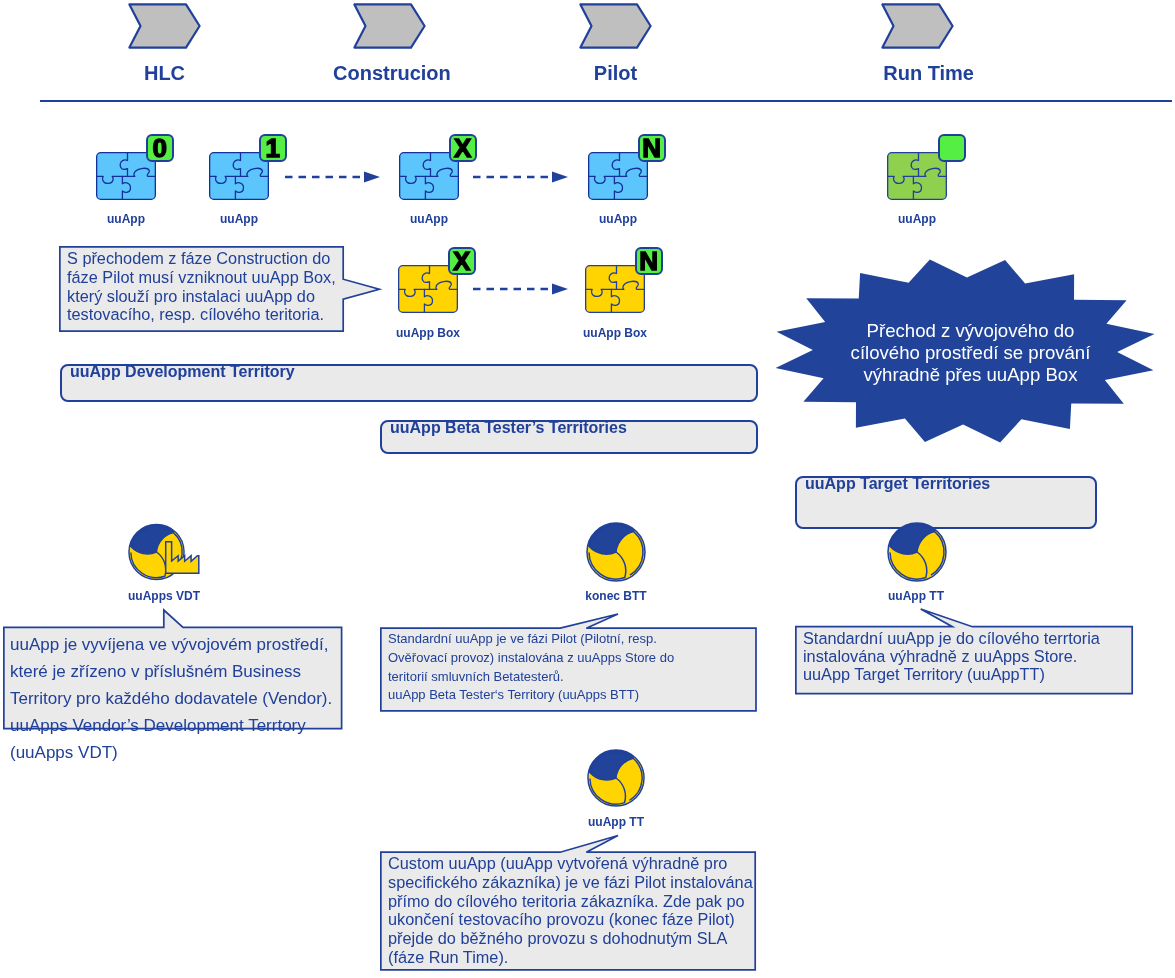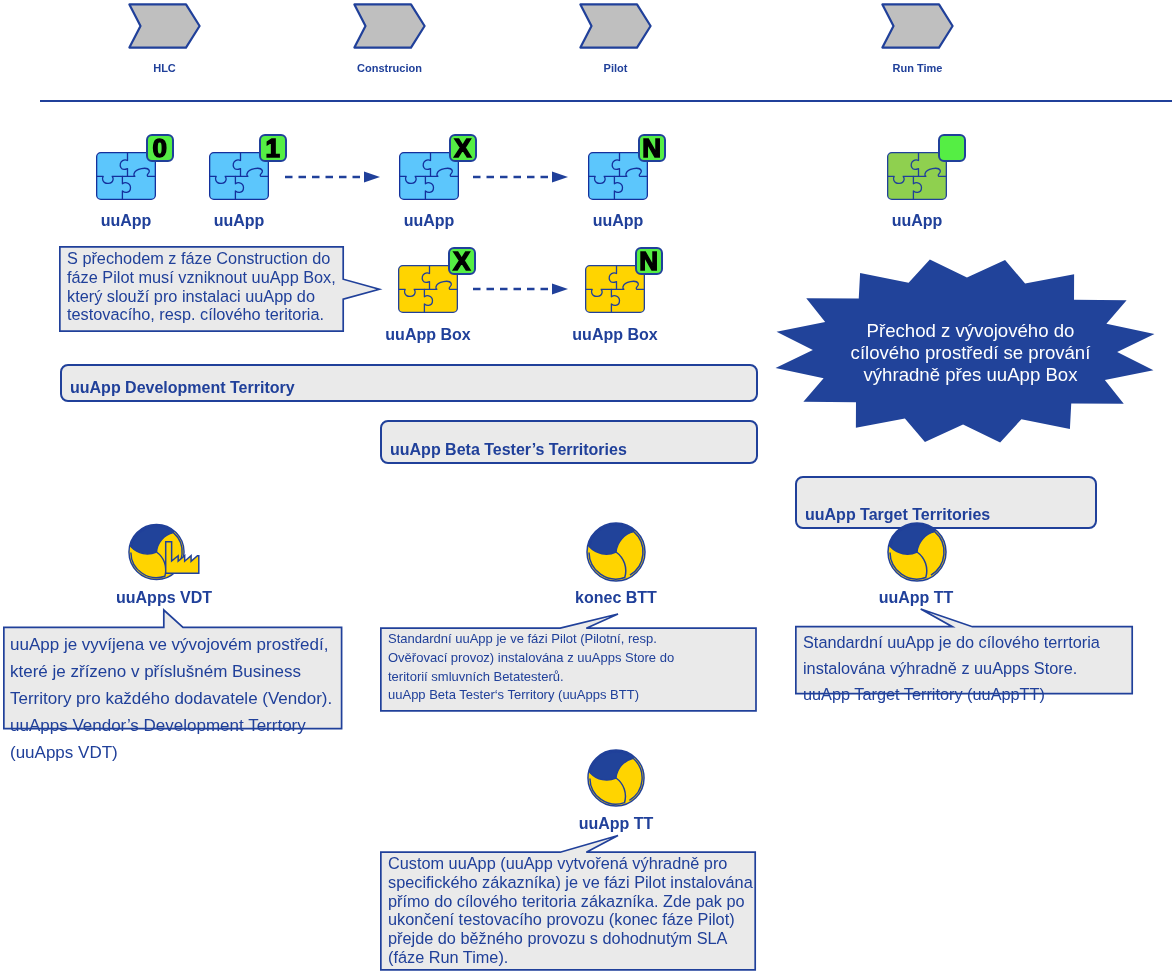--- a/index.html
+++ b/index.html
@@ -1,24 +1,24 @@
 <!DOCTYPE html>
 <html><head>
 <meta charset="utf-8">
 <title>uuApp Lifecycle Diagram</title>
 <style>
   html,body{margin:0;padding:0;background:#ffffff;}
   body{width:1175px;height:978px;position:relative;overflow:hidden;
        font-family:"Liberation Sans", sans-serif;}
   .abs{position:absolute;}
   svg{display:block;overflow:visible;}
-  .phase-label{color:#20409A;font-weight:bold;font-size:11px;text-align:center;}
-  .icon-label{color:#20409A;font-weight:bold;font-size:16px;text-align:center;white-space:nowrap;}
+  .phase-label{color:#20409A;font-weight:bold;font-size:20px;text-align:center;}
+  .icon-label{color:#20409A;font-weight:bold;font-size:12px;text-align:center;white-space:nowrap;}
   .bar{box-sizing:border-box;background:#EAEAEA;border:2.2px solid #20409A;border-radius:8px;
-       color:#20409A;font-weight:bold;font-size:16px;display:flex;align-items:flex-end;}
+       color:#20409A;font-weight:bold;font-size:16px;display:flex;align-items:flex-start;}
   .bar span{padding-left:8px;position:relative;top:-3px;}
   .badge{box-sizing:border-box;background:#55EE44;border:2px solid #20409A;border-radius:6px;
        display:flex;align-items:center;justify-content:center;color:#000;font-weight:bold;
        -webkit-text-stroke:1.4px #000;line-height:1;}
 </style>
 </head>
 <body>
 
 <div class="abs" style="left:128px;top:3px;">
   <svg width="73" height="46" viewBox="0 0 73 46">
@@ -39,21 +39,21 @@
       <path d="M1.4,1.4 H58 L71.6,23 L58,44.6 H1.4 L12.5,23 Z" fill="#BFBFBF" stroke="#20409A" stroke-width="2.2" stroke-linejoin="round"></path>
     </svg>
 </div>
 <div class="abs phase-label" style="left:559px;top:62px;width:113px;text-align:center;">Pilot</div>
 
 <div class="abs" style="left:881px;top:3px;">
   <svg width="73" height="46" viewBox="0 0 73 46">
       <path d="M1.4,1.4 H58 L71.6,23 L58,44.6 H1.4 L12.5,23 Z" fill="#BFBFBF" stroke="#20409A" stroke-width="2.2" stroke-linejoin="round"></path>
     </svg>
 </div>
-<div class="abs phase-label" style="left:861px;top:62px;width:113px;">Run Time</div>
+<div class="abs phase-label" style="left:861px;top:62px;width:113px;text-align:right;">Run Time</div>
 
 <div class="abs" style="left:40px;top:100px;width:1132px;height:2px;background:#20409A;"></div>
 
 <svg width="0" height="0" style="position:absolute" aria-hidden="true">
  <defs>
   <g id="puzzle">
     <rect x="0.65" y="0.65" width="58.7" height="46.7" rx="4.2" ry="4.2"></rect>
     <g fill="none">
       <path d="M31.5,0.65 V8.5 C31.5,8.5 29.0,7.2 26.6,8.6 C24.2,10.0 23.6,13.2 24.8,15.5 C26.0,17.8 29.0,17.6 31.5,16.6 V24.3"></path>
       <path d="M0.65,24.3 H7.2 C7.2,24.3 6.0,26.0 6.8,28.2 C7.6,30.4 10.0,31.5 12.2,31.4 C14.4,31.3 16.7,29.9 17.1,27.6 C17.4,25.9 16.2,24.3 16.2,24.3 H31.5"></path>
@@ -173,21 +173,21 @@
    <path fill="#21439A" d="M 226.5,2.0 L 246.0,24.8 L 293.7,15.9 L 293.6,40.6 L 344.8,41.2 L 325.1,64.0 L 371.9,74.0 L 335.6,91.4 L 370.9,109.3 L 323.6,118.7 L 342.0,141.8 L 290.9,141.7 L 289.6,166.4 L 242.4,156.9 L 221.7,179.5 L 185.6,162.0 L 148.5,179.0 L 129.0,156.2 L 81.3,165.1 L 81.4,140.4 L 30.2,139.8 L 49.9,117.0 L 3.1,107.0 L 39.4,89.6 L 4.1,71.7 L 51.4,62.3 L 33.0,39.2 L 84.1,39.3 L 85.4,14.6 L 132.6,24.1 L 153.3,1.5 L 189.4,19.0 Z"></path>
   </svg>
 </div>
 <div class="abs" style="left:820px;top:320px;width:301px;color:#ffffff;font-size:18.6px;font-weight:normal;line-height:22px;text-align:center;white-space:pre-line;">Přechod z vývojového do
 cílového prostředí se prování
 výhradně přes uuApp Box</div>
 
 <div class="abs bar" style="left:60px;top:364px;width:698px;height:38px;">
   <span>uuApp Development Territory</span>
 </div>
-<div class="abs bar" style="left:380px;top:420px;width:378px;height:44px;">
+<div class="abs bar" style="left:380px;top:420px;width:378px;height:34px;">
   <span>uuApp Beta Tester’s Territories</span>
 </div>
 <div class="abs bar" style="left:795px;top:476px;width:302px;height:53px;">
   <span>uuApp Target Territories</span>
 </div>
 
 <div class="abs" style="left:128px;top:523px;">
   <svg width="57" height="58" viewBox="0 0 60 60">
       <use href="#globe"></use>
     </svg>
@@ -239,21 +239,21 @@
 <div class="abs" style="left:388px;top:630px;width:372px;color:#20409A;font-size:13px;line-height:18.75px;white-space:pre-line;">Standardní uuApp je ve fázi Pilot (Pilotní, resp.
 Ověřovací provoz) instalována z uuApps Store do
 teritorií smluvních Betatesterů.
 uuApp Beta Tester‘s Territory (uuApps BTT)</div>
 
 <div class="abs" style="left:795px;top:607px;">
   <svg width="340" height="89" viewBox="0 0 340 89">
     <path fill="#EAEAEA" stroke="#20409A" stroke-width="1.7" stroke-linejoin="miter" d="M0.85,19.7 H157.4 L125.7,2.0 L177.4,19.7 H337.2 V86.6 H0.85 Z"></path>
   </svg>
 </div>
-<div class="abs" style="left:803px;top:629px;width:330px;color:#20409A;font-size:16.3px;line-height:26px;white-space:pre-line;">Standardní uuApp je do cílového terrtoria
+<div class="abs" style="left:803px;top:629px;width:330px;color:#20409A;font-size:16.3px;line-height:18px;white-space:pre-line;">Standardní uuApp je do cílového terrtoria
 instalována výhradně z uuApps Store.
 uuApp Target Territory (uuAppTT)</div>
 
 <div class="abs" style="left:380px;top:834px;">
   <svg width="378" height="138" viewBox="0 0 378 138">
     <path fill="#EAEAEA" stroke="#20409A" stroke-width="1.7" stroke-linejoin="miter" d="M0.85,18.2 H180.2 L238.0,1.5 L206.3,18.2 H375.2 V135.8 H0.85 Z"></path>
   </svg>
 </div>
 <div class="abs" style="left:388px;top:854px;width:372px;color:#20409A;font-size:16.3px;line-height:18.75px;white-space:pre-line;">Custom uuApp (uuApp vytvořená výhradně pro
 specifického zákazníka) je ve fázi Pilot instalována

